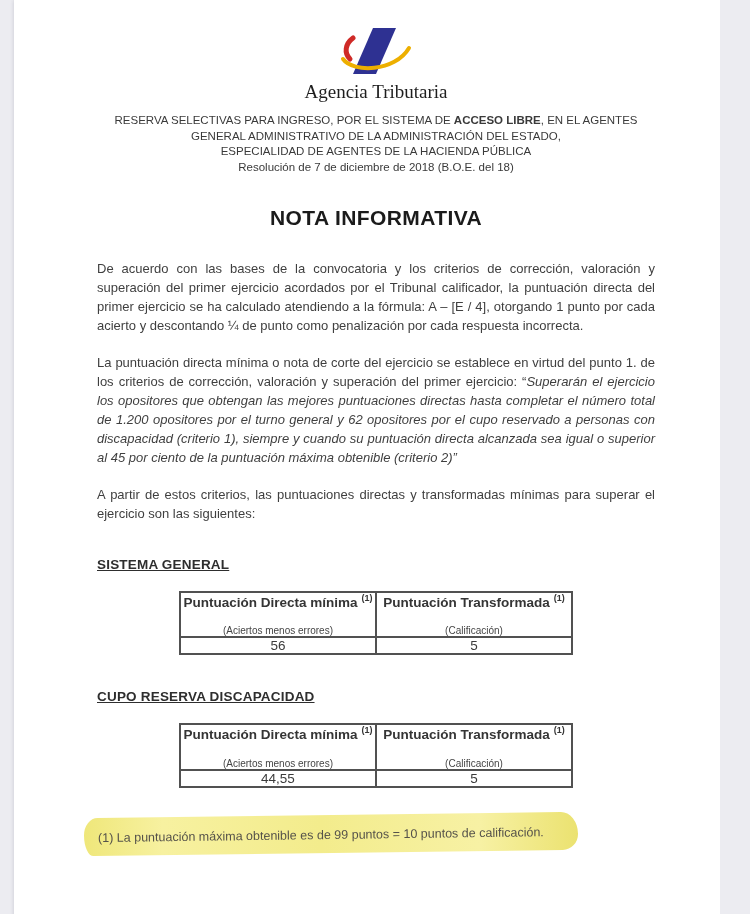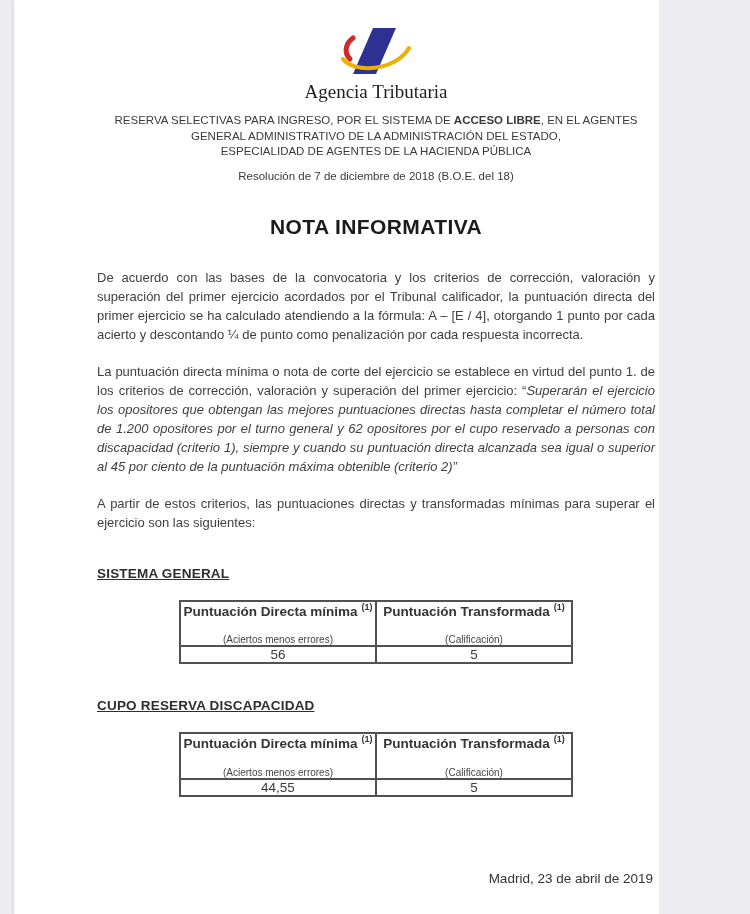--- a/index.html
+++ b/index.html
@@ -4,21 +4,21 @@
 <style>
   html,body{margin:0;padding:0;}
   body{
     width:750px;
     min-height:914px;
     background:#ececf1;
     font-family:"Liberation Sans", sans-serif;
     color:#3a3a3a;
     -webkit-font-smoothing:antialiased;
   }
-  .viewport{position:relative;width:659px;min-height:914px;overflow:hidden;}
+  .viewport{position:relative;width:720px;min-height:914px;overflow:hidden;}
   .doc-page{
     position:absolute;
     left:14px;top:0;
     width:716px;
     min-height:914px;
     background:#ffffff;
     box-shadow:0 0 4px rgba(40,40,60,.18);
     box-sizing:border-box;
     padding:28px 75px 30px 83px;
   }
@@ -33,21 +33,21 @@
     color:#1e1e1e;
   }
   .header-block{
     margin-top:10px;
     text-align:center;
     font-size:11.5px;
     line-height:15.5px;
     color:#3a3a3a;
   }
   .resolution-line{
-    margin-top:10px;
+    margin-top:1px;
     text-align:center;
     font-size:11.5px;
     color:#3a3a3a;
   }
   
   .doc-title{
     margin-top:33px;
     text-align:center;
     font-size:21px;
     font-weight:bold;
@@ -179,17 +179,22 @@
             <div class="cell-sub">(Calificación)</div>
           </td>
         </tr>
         <tr>
           <td class="value-cell">44,55</td>
           <td class="value-cell">5</td>
         </tr>
       </tbody>
     </table>
 
+    <div class="footnote-row">
+      <span class="highlight-marker">
+        <span class="footnote-text">(1) La puntuación máxima obtenible es de 99 puntos = 10 puntos de calificación.</span>
+      </span>
+    </div>
 
     <div class="date-line">Madrid, 23 de abril de 2019</div>
 
   </div>
 </div>
 
 </body></html>

